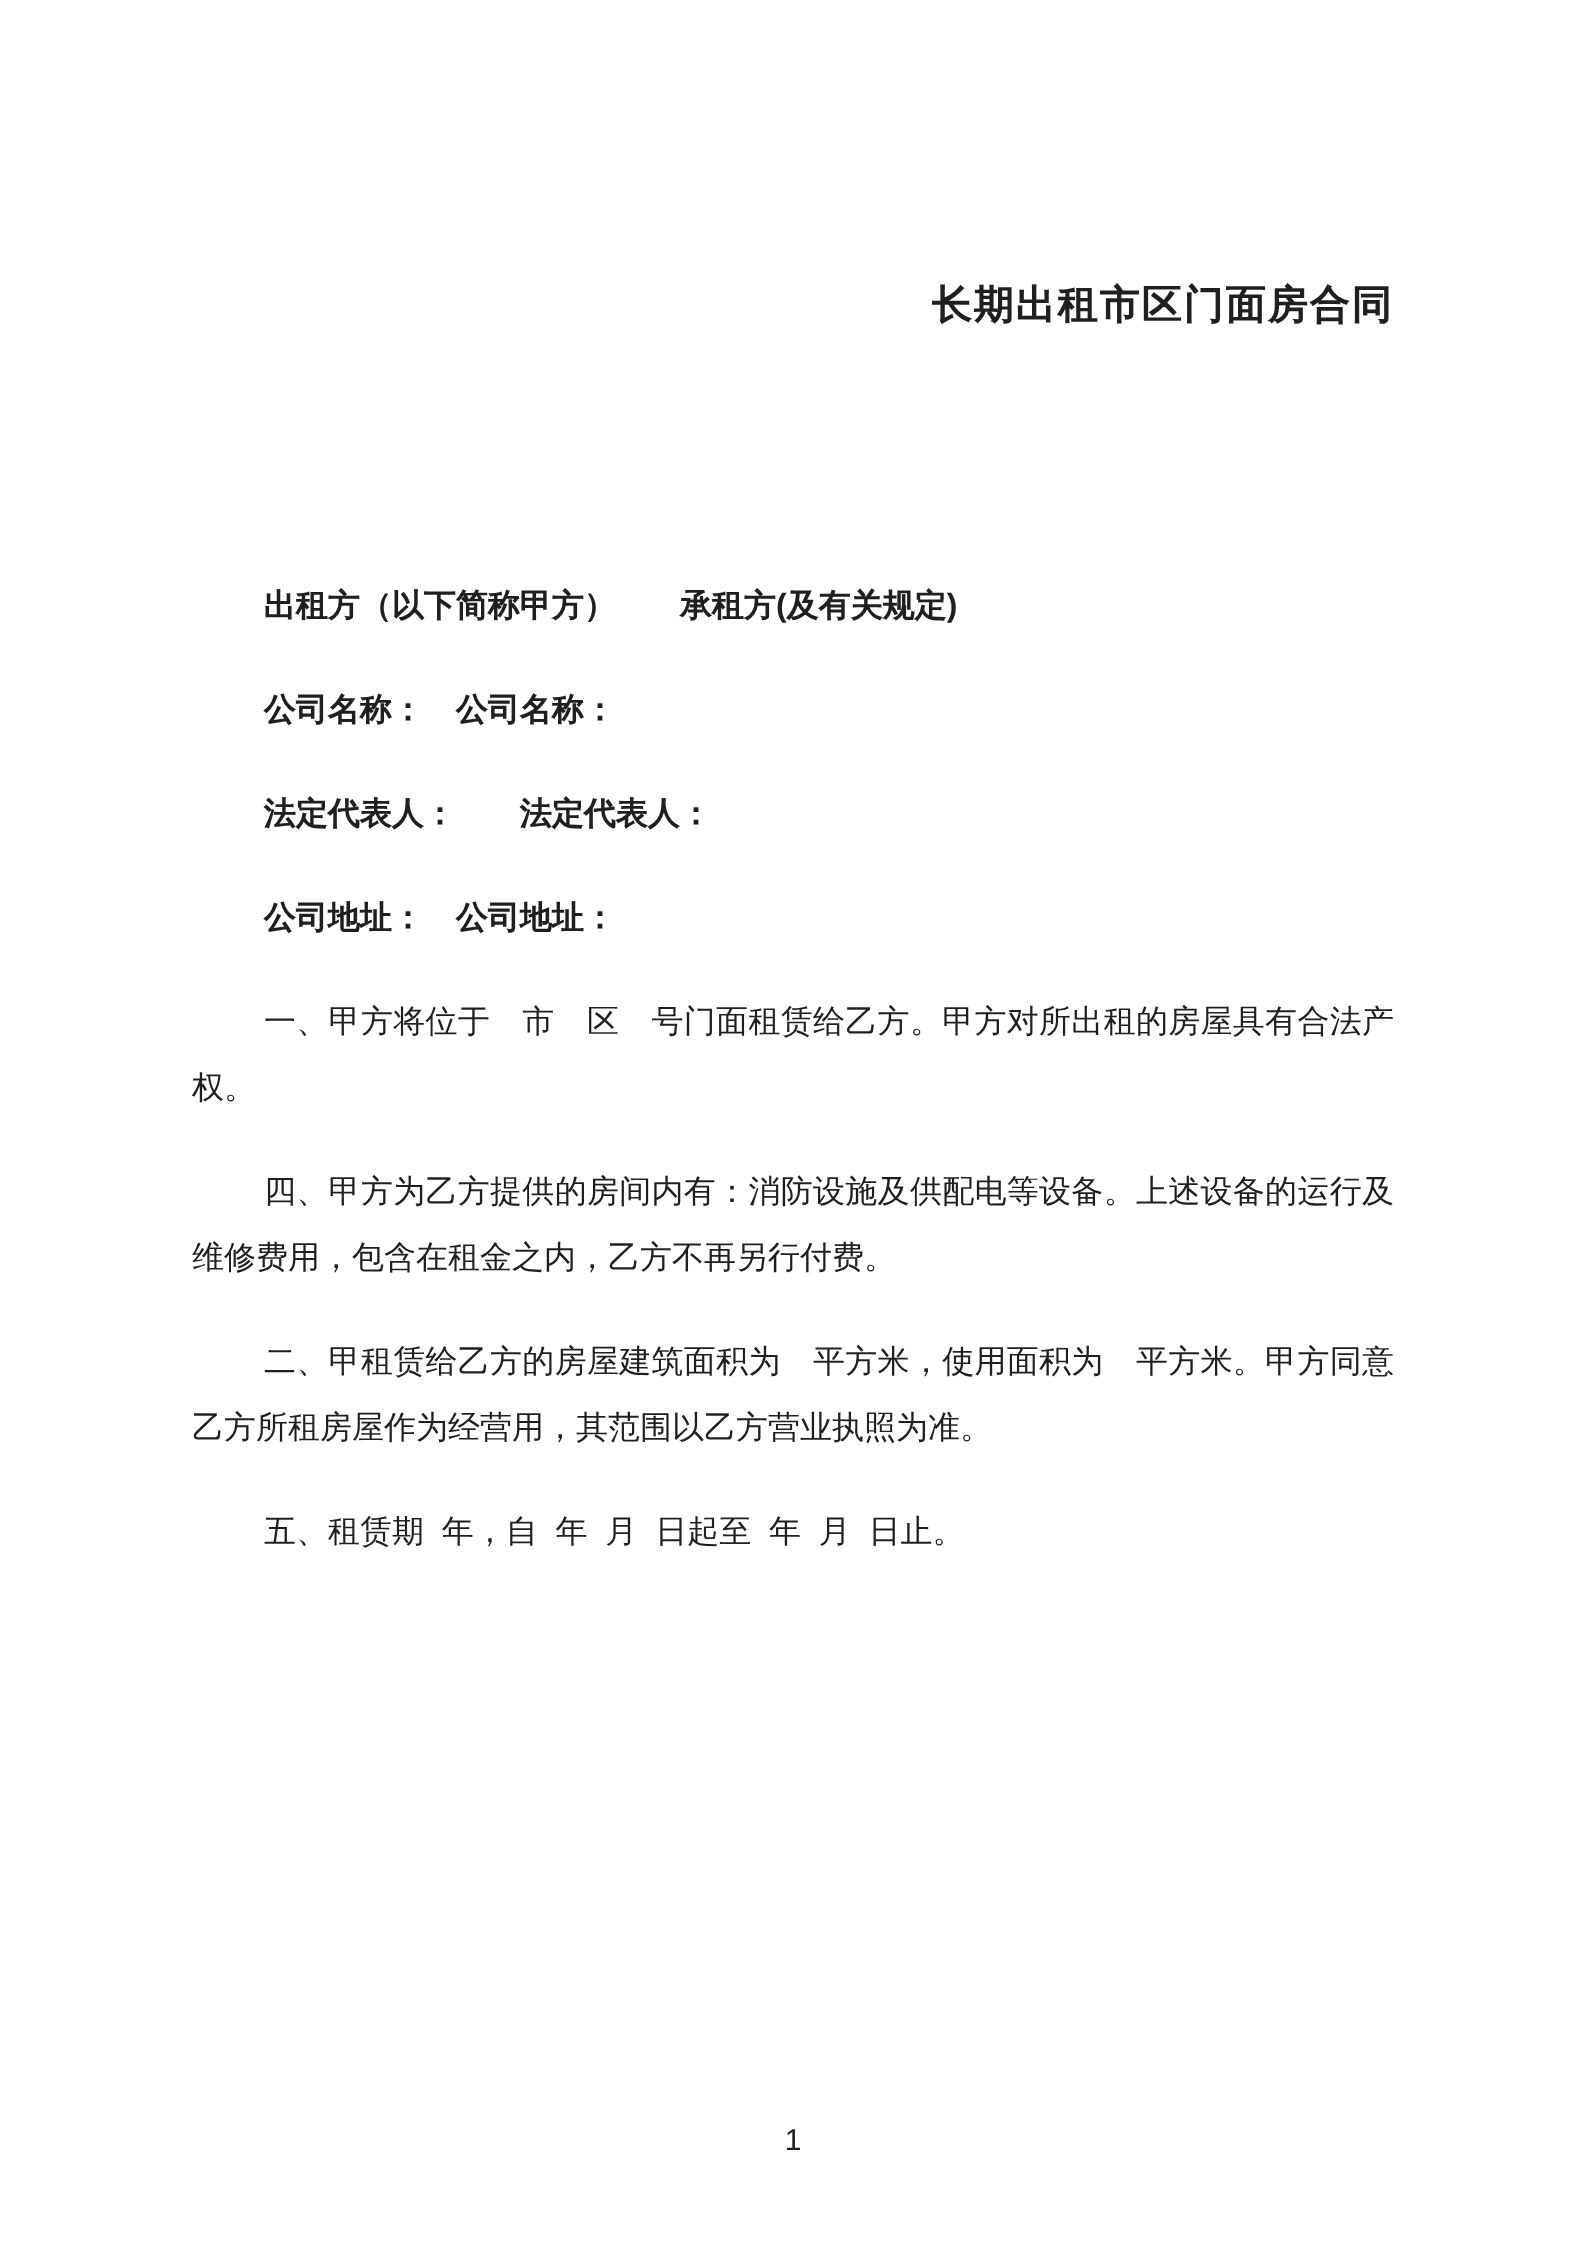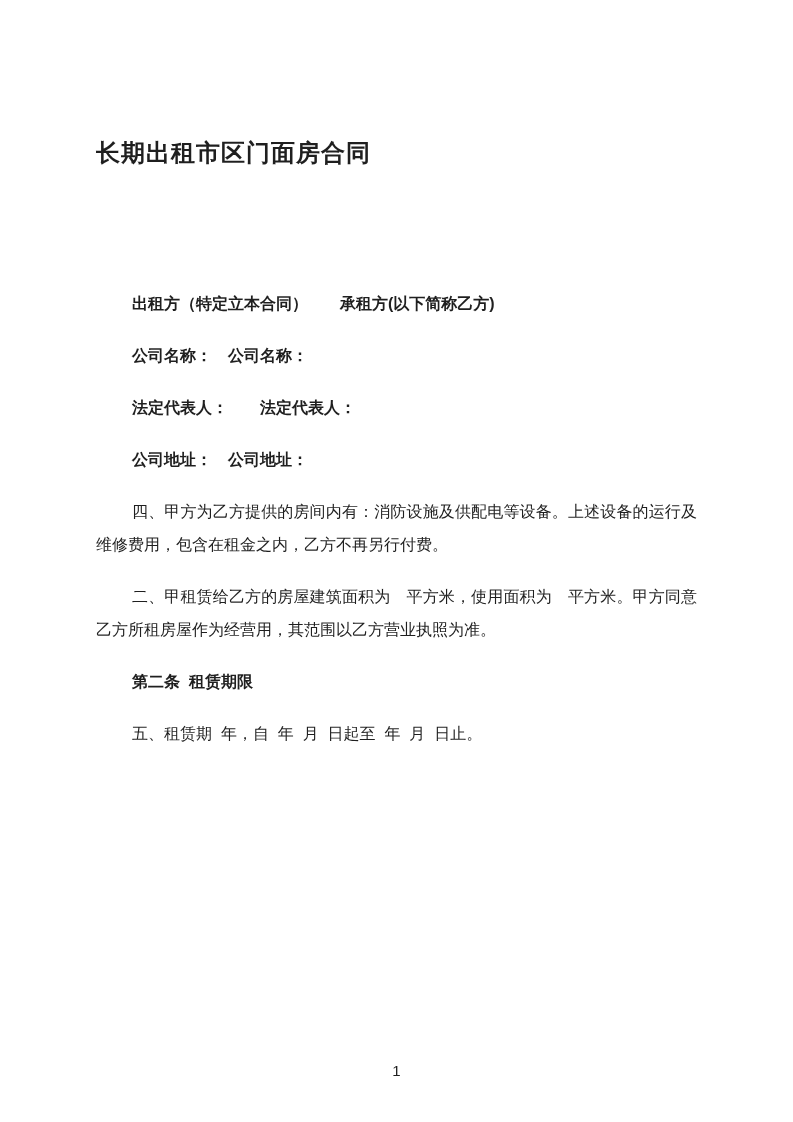--- a/index.html
+++ b/index.html
@@ -18,24 +18,24 @@
     overflow: hidden;
   }
   .content {
     position: absolute;
     top: 0;
     left: 96px;
     right: 96px;
   }
   .doc-title {
     margin: 136px 0 0 0;
-    font-size: 24px;
+    font-size: 20px;
     line-height: 34px;
     font-weight: bold;
-    text-align: left;
+    text-align: right;
     letter-spacing: 1px;
     white-space: pre-wrap;
   }
   .content p.para {
     margin: 0 0 19px 0;
     font-size: 16px;
     line-height: 33px;
     text-indent: 36px;
     text-align: justify;
     white-space: pre-wrap;
@@ -59,36 +59,36 @@
   }
 </style>
 </head>
 <body>
 
 <div class="page">
   <div class="content">
 
     <h1 class="doc-title">长期出租市区门面房合同</h1>
 
-    <p class="para label first">出租方（特定立本合同）　　承租方(以下简称乙方)</p>
+    <p class="para label first">出租方（以下简称甲方）　　承租方(及有关规定)</p>
 
     <p class="para label">公司名称：　公司名称：</p>
 
     <p class="para label">法定代表人：　　法定代表人：</p>
 
     <p class="para label">公司地址：　公司地址：</p>
 
 
 
+    <p class="para body">一、甲方将位于　市　区　号门面租赁给乙方。甲方对所出租的房屋具有合法产权。</p>
 
     <p class="para body">四、甲方为乙方提供的房间内有：消防设施及供配电等设备。上述设备的运行及维修费用，包含在租金之内，乙方不再另行付费。</p>
 
     <p class="para body">二、甲租赁给乙方的房屋建筑面积为　平方米，使用面积为　平方米。甲方同意乙方所租房屋作为经营用，其范围以乙方营业执照为准。</p>
 
-    <p class="para heading">第二条  租赁期限</p>
 
     <p class="para body">五、租赁期  年，自  年  月  日起至  年  月  日止。</p>
 
 
   </div>
 
   <div class="page-number">1</div>
 </div>
 
 </body></html>

